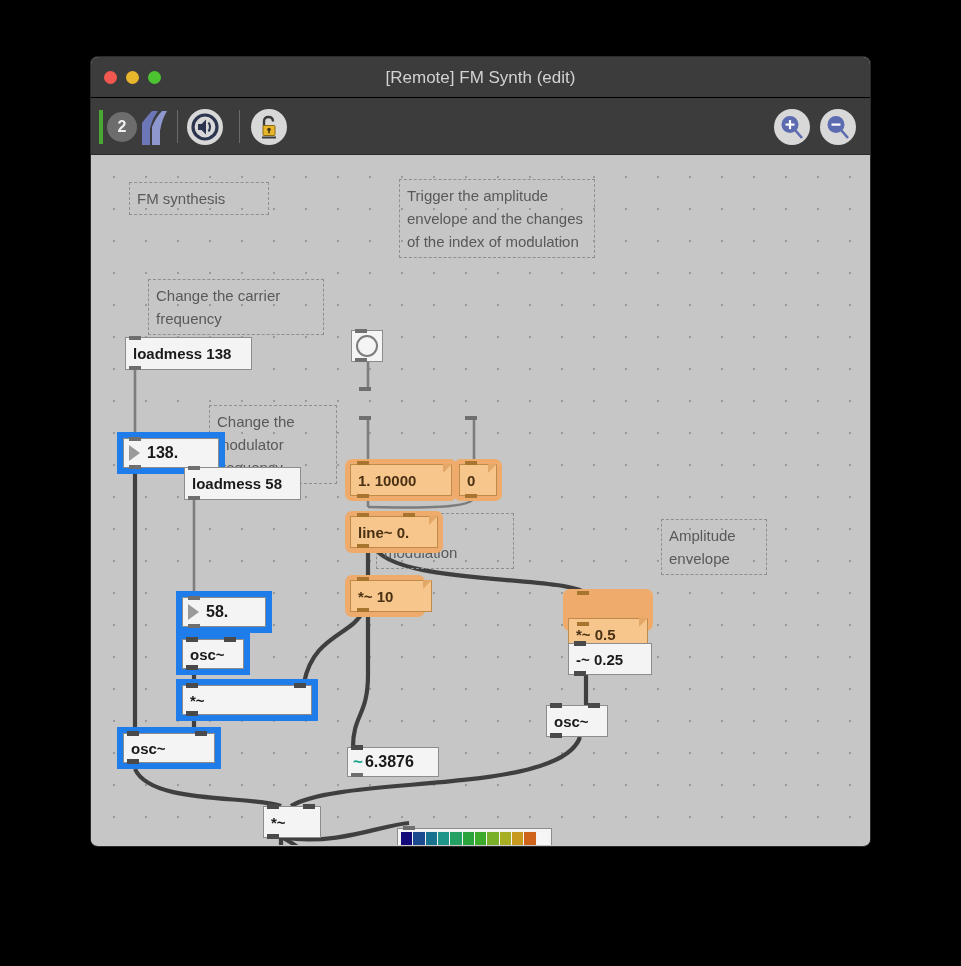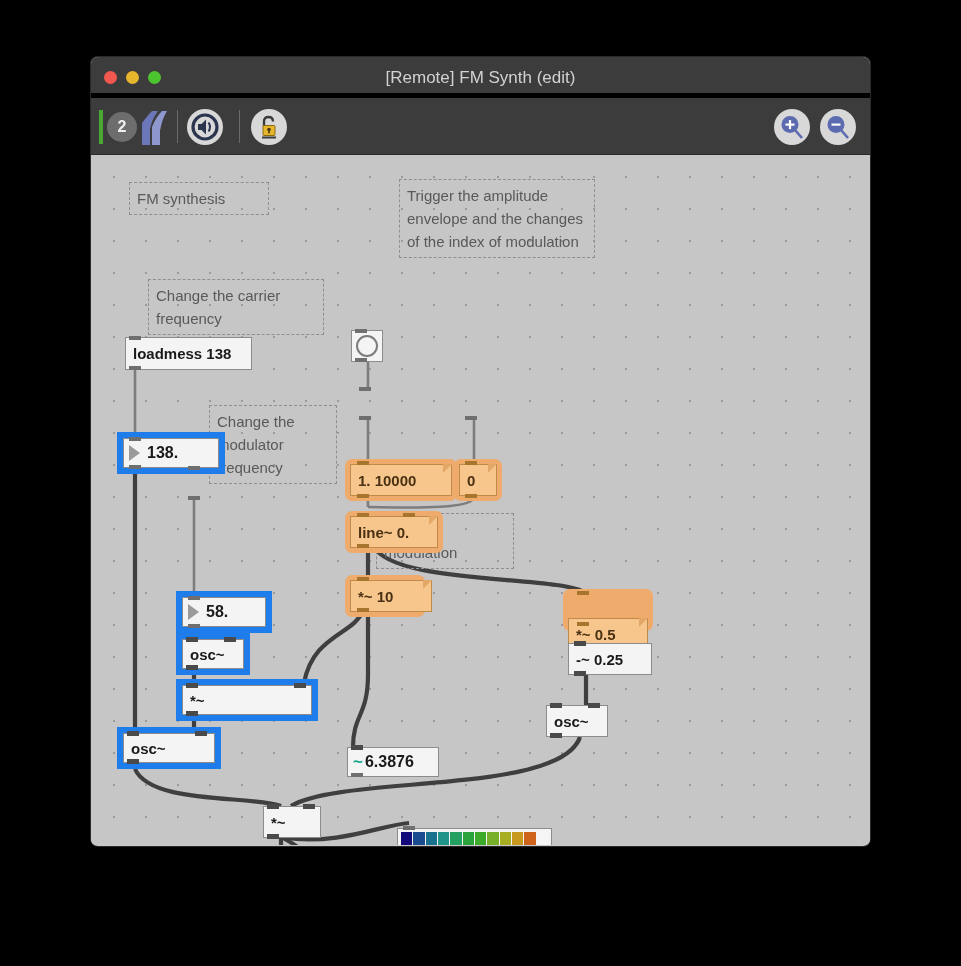--- a/index.html
+++ b/index.html
@@ -20,21 +20,21 @@
     overflow: hidden;
     background: #c8c8c8;
     box-shadow: 0 0 0 1px #2a2a2a;
   }
 
   
   #titlebar {
     position: relative;
     height: 41px;
     background: #3c3c3c;
-    border-bottom: 5px solid #000000;
+    border-bottom: 1px solid #000000;
     text-decoration: underline;
   }
   .traffic {
     position: absolute;
     top: 14px;
     width: 13px; height: 13px;
     border-radius: 50%;
   }
   #tl-close  { left: 13px;  background: #f2584f; }
   #tl-min    { left: 35px;  background: #e8b62c; }
@@ -358,39 +358,41 @@
     <div class="comment" style="left:38px; top:27px; width:140px;">FM synthesis</div>
 
     <div class="comment" style="left:57px; top:124px; width:176px;">Change the carrier frequency</div>
 
     <div class="comment" style="left:308px; top:24px; width:196px;">Trigger the amplitude envelope and the changes of the index of modulation</div>
 
     <div class="comment" style="left:118px; top:250px; width:128px;">Change the modulator frequency</div>
 
     <div class="comment" style="left:285px; top:358px; width:138px;">Index of modulation</div>
 
+    <div class="comment" style="left:570px; top:364px; width:106px;">Amplitude envelope</div>
 
     <div id="bang-obj" style="left:260px; top:175px; width:32px; height:32px;">
       <div class="circ"></div>
     </div>
     <div class="nub" style="left:264px; top:174px;"></div>
     <div class="nub" style="left:264px; top:203px;"></div>
 
     <div class="obj" style="left:34px; top:182px; width:127px; height:33px;">loadmess 138</div>
     <div class="nub" style="left:38px; top:181px;"></div>
     <div class="nub" style="left:38px; top:211px;"></div>
 
     <div class="hl-blue" style="left:26px; top:277px; width:108px; height:42px;"></div>
     <div class="numbox" style="left:32px; top:283px; width:96px; height:30px;">
       <span class="tri"></span>
       <span>138.</span>
     </div>
     <div class="nub" style="left:38px; top:282px;"></div>
     <div class="nub" style="left:38px; top:310px;"></div>
 
+    <div class="obj" style="left:93px; top:312px; width:117px; height:33px;">loadmess 58</div>
     <div class="nub" style="left:97px; top:311px;"></div>
     <div class="nub" style="left:97px; top:341px;"></div>
 
     <div class="hl-blue" style="left:85px; top:436px; width:96px; height:42px;"></div>
     <div class="numbox" style="left:91px; top:442px; width:84px; height:30px;">
       <span class="tri"></span>
       <span>58.</span>
     </div>
     <div class="nub" style="left:97px; top:441px;"></div>
     <div class="nub" style="left:97px; top:469px;"></div>

